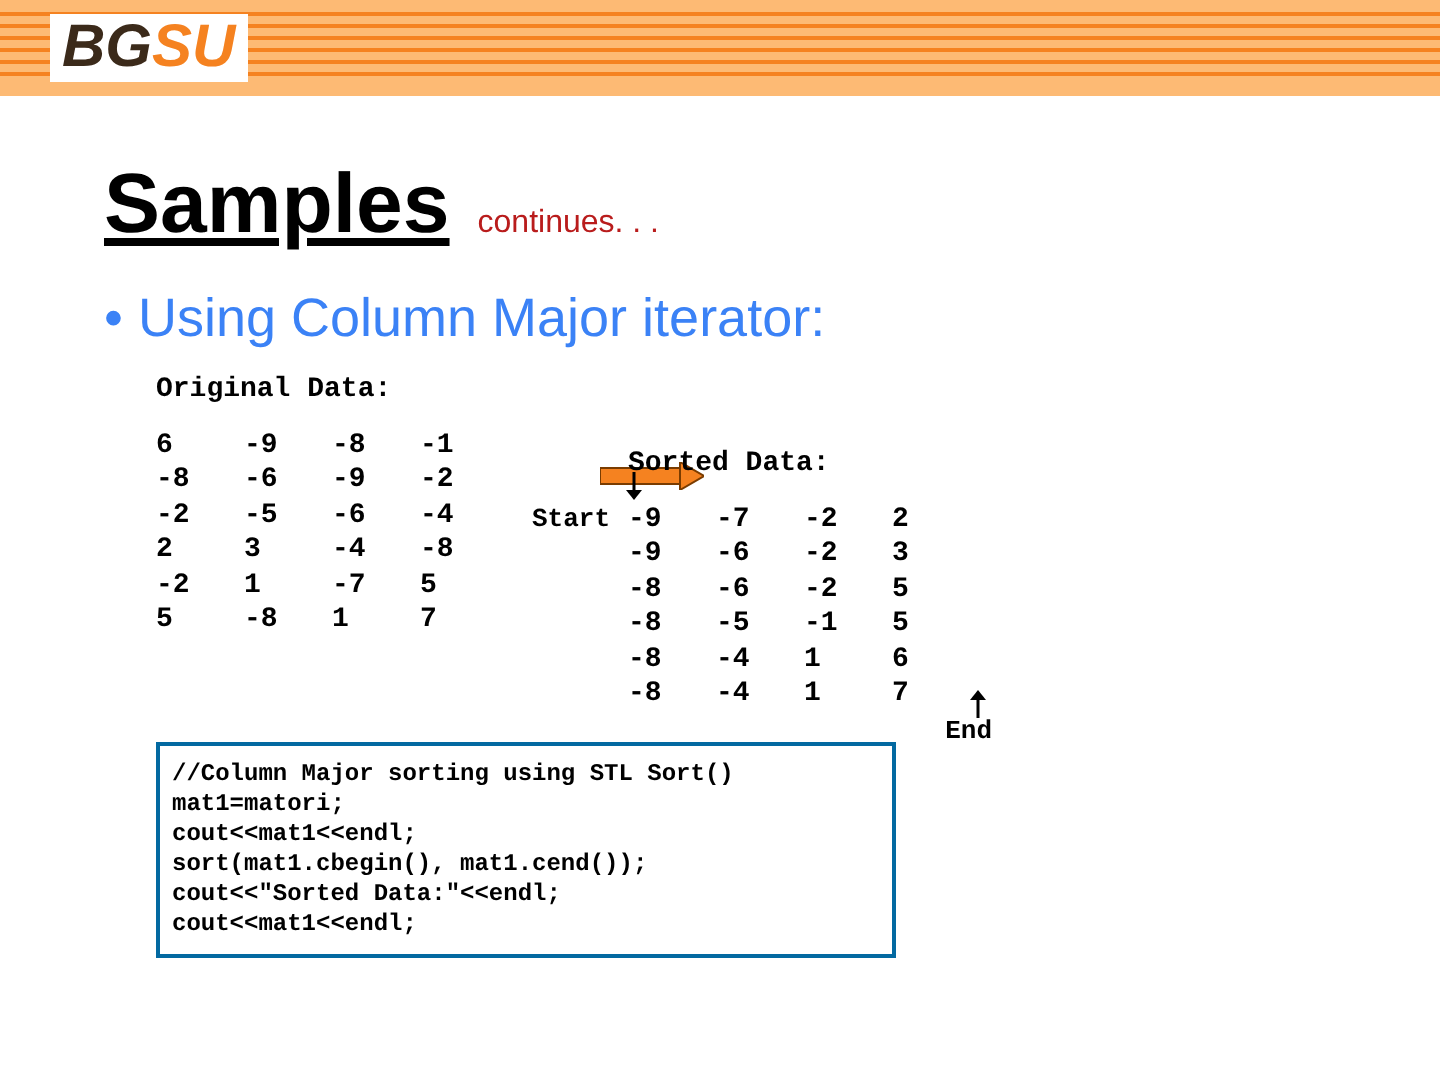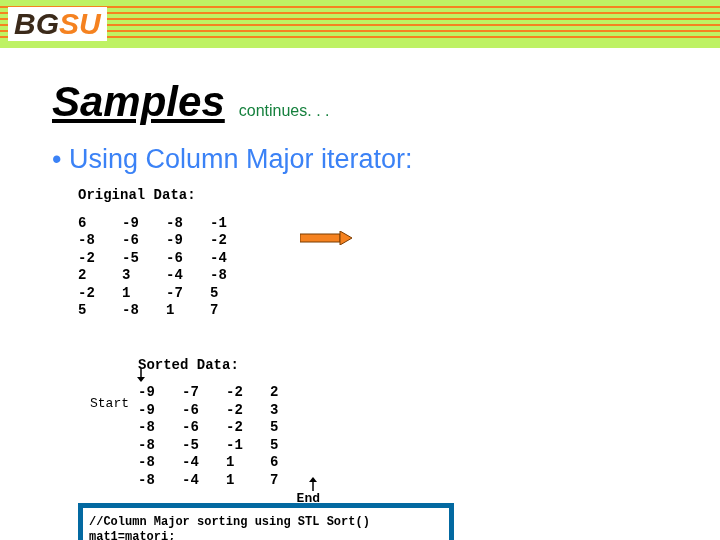--- a/index.html
+++ b/index.html
@@ -7,24 +7,24 @@
     padding: 0;
     width: 720px;
     height: 540px;
     background: #fff;
     font-family: Arial, Helvetica, sans-serif;
     overflow: hidden;
   }
   .banner {
     height: 48px;
     position: relative;
-    background: #bef264;
+    background: #fdba74;
     display: flex;
     align-items: center;
-    padding-left: 8px;
+    padding-left: 25px;
   }
   .banner-lines {
     position: absolute;
     left: 0; right: 0;
     height: 48px;
     pointer-events: none;
   }
   .banner-lines div {
     position: absolute;
     left: 0; right: 0;
@@ -49,25 +49,24 @@
     align-items: baseline;
     margin: 30px 0 18px 52px;
   }
   .title {
     font-size: 42px;
     font-weight: 700;
     color: #000;
     text-decoration: underline;
     margin-right: 14px;
     font-family: Arial, sans-serif;
-    font-style: italic;
   }
   .subtitle {
     font-size: 16px;
-    color: #15803d;
+    color: #b91c1c;
   }
   .bullet-line {
     font-size: 27px;
     margin: 5px 0 12px 52px;
     color: #3b82f6;
   }
   .bullet-line::before {
     content: "\2022  ";
   }
   .data-zone {
@@ -76,40 +75,39 @@
     font-family: "Courier New", monospace;
     font-weight: bold;
     font-size: 14px;
     line-height: 1.25;
     color: #000;
   }
   .section-label { margin-bottom: 10px; }
   .matrices {
     display: flex;
     align-items: flex-start;
-    flex-direction: column;
   }
   .matrix {
     display: flex;
   }
   .col {
     width: 44px;
   }
   .col div { white-space: pre; }
   .sorted-block {
     position: relative;
     margin-left: 60px;
     margin-top: 37px;
   }
   .start-label {
     position: absolute;
     left: -48px;
-    top: 12px;
+    top: 0;
     font-family: "Courier New", monospace;
-    font-weight: normal;
+    font-weight: bold;
     font-size: 13px;
   }
   .end-label {
     position: absolute;
     right: -6px;
     bottom: -18px;
     font-family: Liberation Mono, monospace;
     font-weight: bold;
     font-size: 13px;
   }
@@ -133,21 +131,21 @@
     position: absolute;
     right: -4px;
     bottom: -2px;
     width: 10px;
     height: 14px;
     transform: rotate(180deg);
   }
   .arrow-down-start svg, .arrow-down-end svg { width:100%; height:100%; }
   .code-box {
     margin: 14px 0 0 0;
-    border: 5px solid #0369a1;
+    border: 2px solid #0369a1;
     padding: 7px 6px;
     font-family: "Courier New", monospace;
     font-weight: bold;
     font-size: 12px;
     line-height: 1.25;
     width: 354px;
     white-space: pre;
   }
 </style>
 </head>

